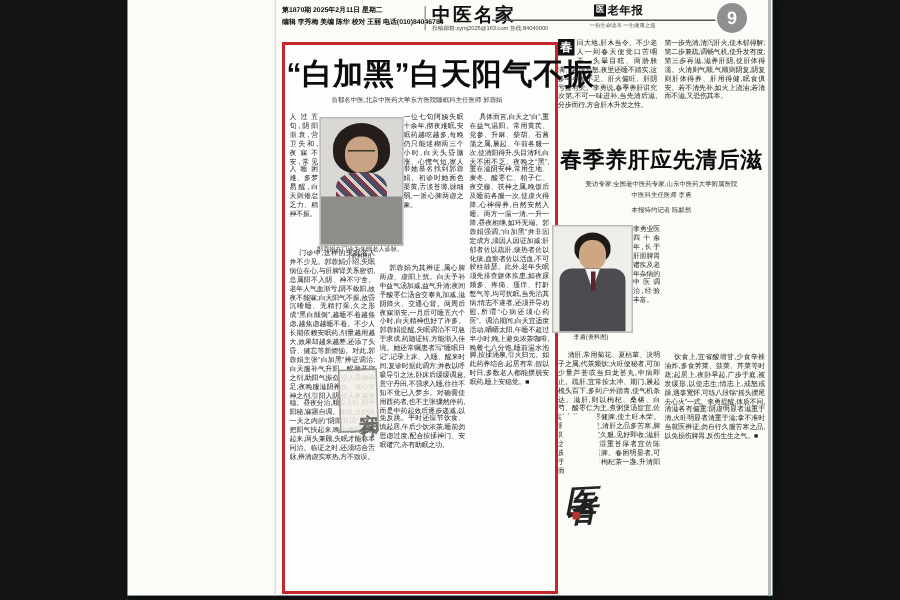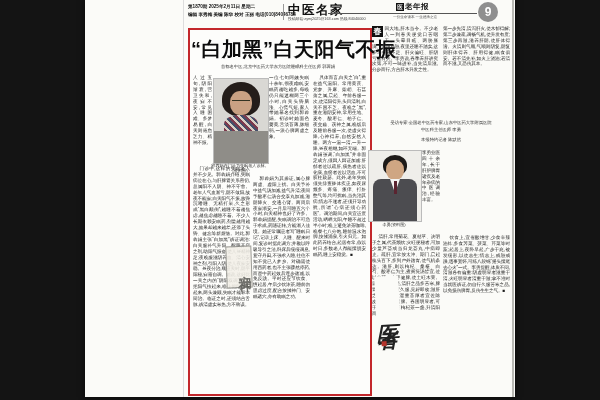--- a/index.html
+++ b/index.html
@@ -114,20 +114,21 @@
     </div>
     <div class="abs cap" style="left:126px;top:163px;width:58px;height:11px;">郭蓉娟在门诊为失眠老人诊脉。(资料图)</div>
 
     <div class="seal" style="left:141px;top:246px;width:24px;height:40px;">安神</div>
 
     <div class="abs t" style="left:287px;top:26px;width:66px;height:68px;">
       <span class="dropcap">春</span><span>回大地,肝木当令。不少老人一到春天便觉口苦咽干、头晕目眩、两胁胀满、急躁易怒,夜里还睡不踏实,这多与冬藏不足、肝火偏旺、肝阴亏虚有关。李勇说,春季养肝讲究次第,不可一味进补,当先清后滋,分步而行,方合肝木升发之性。</span>
     </div>
     <div class="abs t" style="left:358px;top:26px;width:67px;height:68px;">第一步先清,清泻肝火,使木郁得解;第二步兼疏,调畅气机,使升发有度;第三步再滋,滋养肝阴,使肝体得濡。火清则气顺,气顺则阴复,阴复则肝体得养、肝用得健,眠食俱安。若不清先补,如火上浇油;若清而不滋,又恐伤其本。</div>
 
+    <div class="abs r-title" style="left:287px;top:97px;width:138px;">春季养肝应先清后滋</div>
     <div class="abs byline" style="left:289px;top:120px;width:134px;height:6px;">受访专家:全国老中医药专家,山东中医药大学附属医院</div>
     <div class="abs byline" style="left:289px;top:127px;width:134px;height:6px;">中医科主任医师 李勇</div>
     <div class="abs byline" style="left:289px;top:137px;width:134px;height:6px;">本报特约记者 陈默然</div>
 
     <div class="photo ph-m" style="left:283px;top:150px;width:52px;height:70px;">
       <div class="hair"></div>
       <div class="face"></div>
       <div class="suit"></div>
       <div class="shirt"></div>
       <div class="tie"></div>

